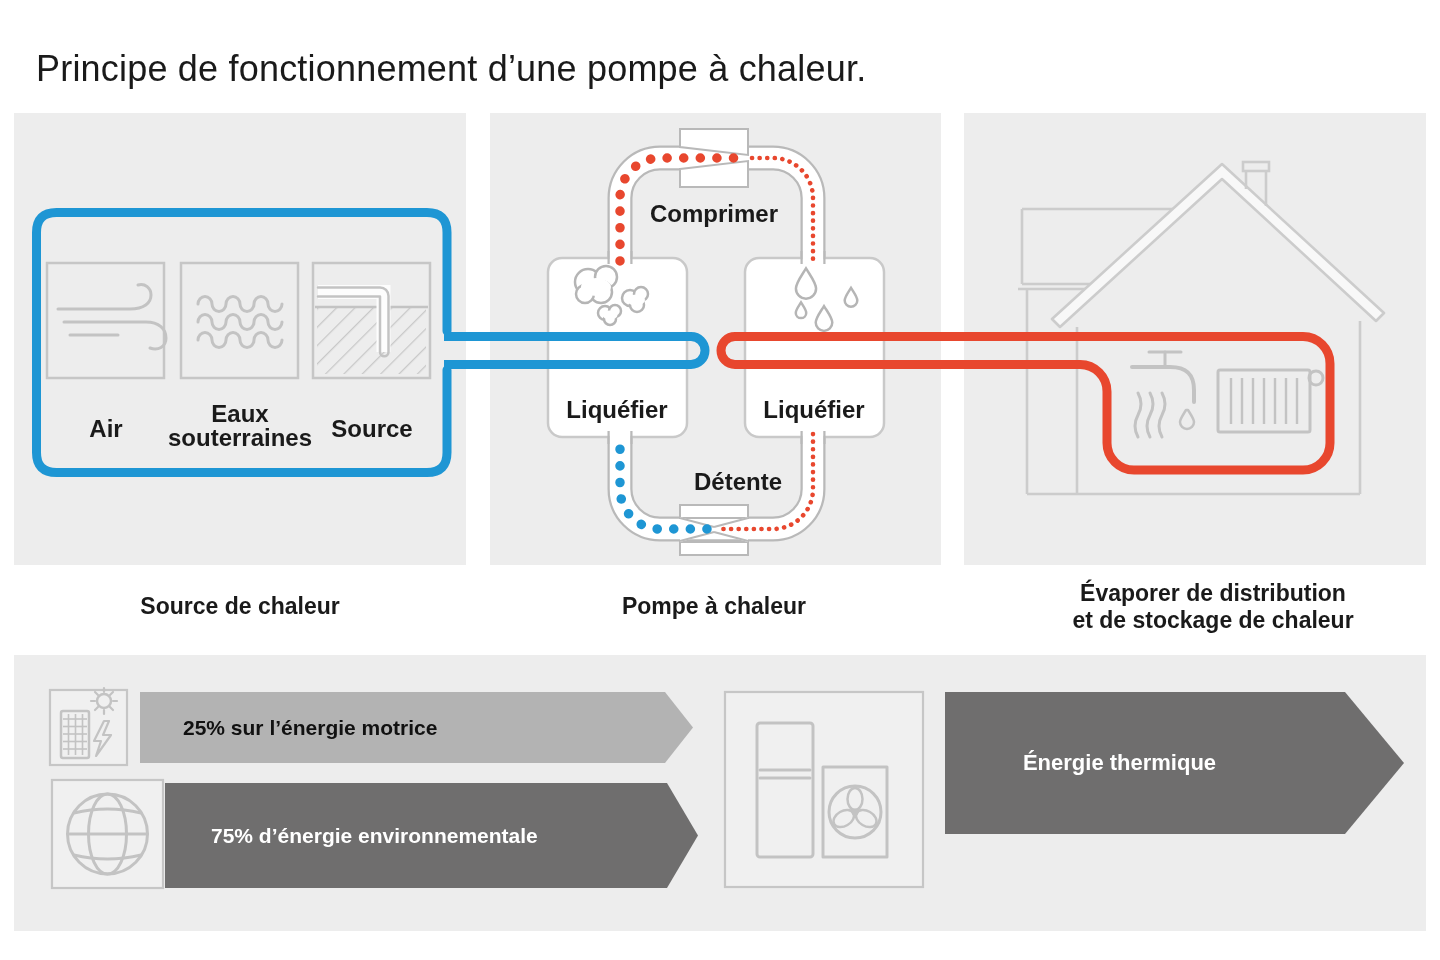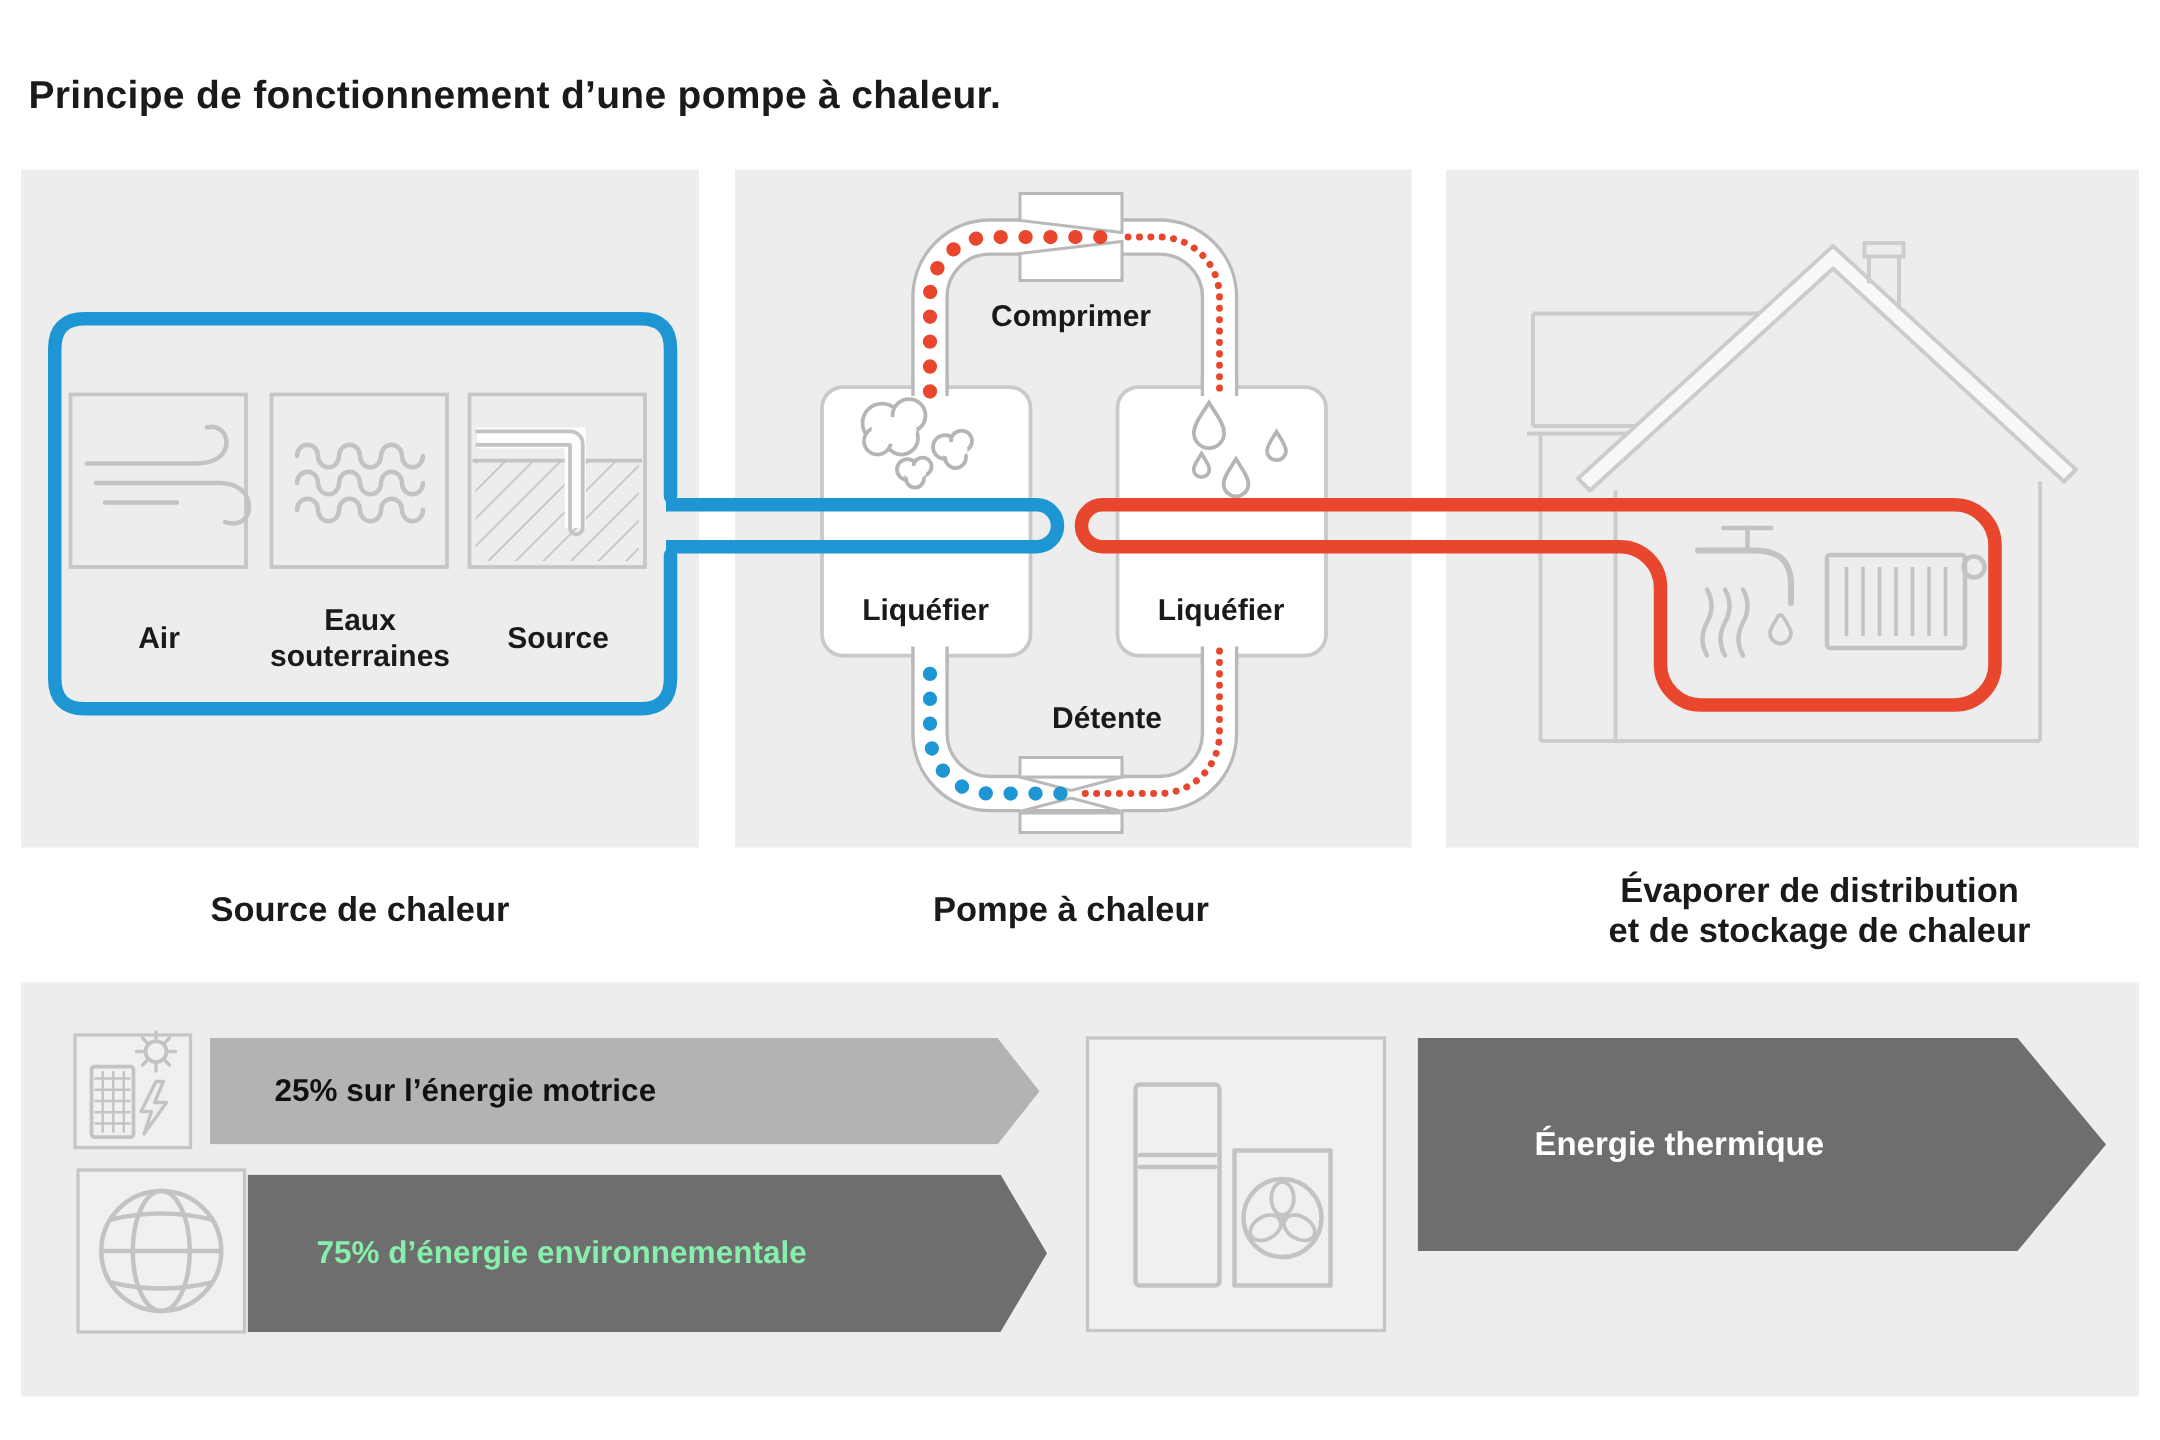--- a/index.html
+++ b/index.html
@@ -9,33 +9,33 @@
   }
   *{margin:0;padding:0;box-sizing:border-box}
   html,body{background:#ffffff}
   body{font-family:"Liberation Sans","DejaVu Sans",sans-serif;color:var(--ink)}
   #stage{position:relative;width:1440px;height:960px;background:#fff;overflow:hidden}
   .panel{position:absolute;background:var(--panel)}
   #panel-source{left:14px;top:113px;width:452px;height:452px}
   #panel-pump{left:490px;top:113px;width:451px;height:452px}
   #panel-dist{left:964px;top:113px;width:462px;height:452px}
   #panel-bottom{left:14px;top:655px;width:1412px;height:276px}
-  #title{position:absolute;left:19px;top:48px;font-size:26px;font-weight:bold;letter-spacing:.2px}
+  #title{position:absolute;left:36px;top:48px;font-size:36px;font-weight:normal;letter-spacing:.2px}
   svg#art{position:absolute;left:0;top:0;pointer-events:none}
   .lbl{position:absolute;font-weight:bold;white-space:nowrap;transform:translateX(-50%);text-align:center}
-  .lbl-sm{font-size:20px}
+  .lbl-sm{font-size:24px}
   .lbl-cap{font-size:23px}
   .wrap{white-space:normal;line-height:24px}
   .arrow{position:absolute;display:flex;align-items:center;font-weight:bold;font-size:21px}
   #arrow-motive{left:140px;top:692px;width:553px;height:71px;background:var(--arrow_light);
     clip-path:polygon(0 0,calc(100% - 28px) 0,100% 50%,calc(100% - 28px) 100%,0 100%);
     padding-left:43px;color:#111}
   #arrow-env{left:165px;top:783px;width:533px;height:105px;background:var(--arrow_dark);
     clip-path:polygon(0 0,calc(100% - 31px) 0,100% 50%,calc(100% - 31px) 100%,0 100%);
-    padding-left:46px;color:#86efac}
+    padding-left:46px;color:#ffffff}
   #arrow-thermal{left:945px;top:692px;width:459px;height:142px;background:var(--arrow_dark);
     clip-path:polygon(0 0,calc(100% - 59px) 0,100% 50%,calc(100% - 59px) 100%,0 100%);
     justify-content:center;padding-right:110px;color:#fff;font-size:22px}
   
   .s-icon{stroke:var(--icon);fill:none;stroke-width:3;stroke-linecap:round;stroke-linejoin:round}
   .s-thin{stroke:var(--icon);fill:none;stroke-width:2.5;stroke-linecap:round;stroke-linejoin:round}
   .s-house{stroke:var(--house);fill:none;stroke-width:2.6}
   .sq{stroke:#c6c6c6;fill:none;stroke-width:2.5}
 </style>
 </head>

